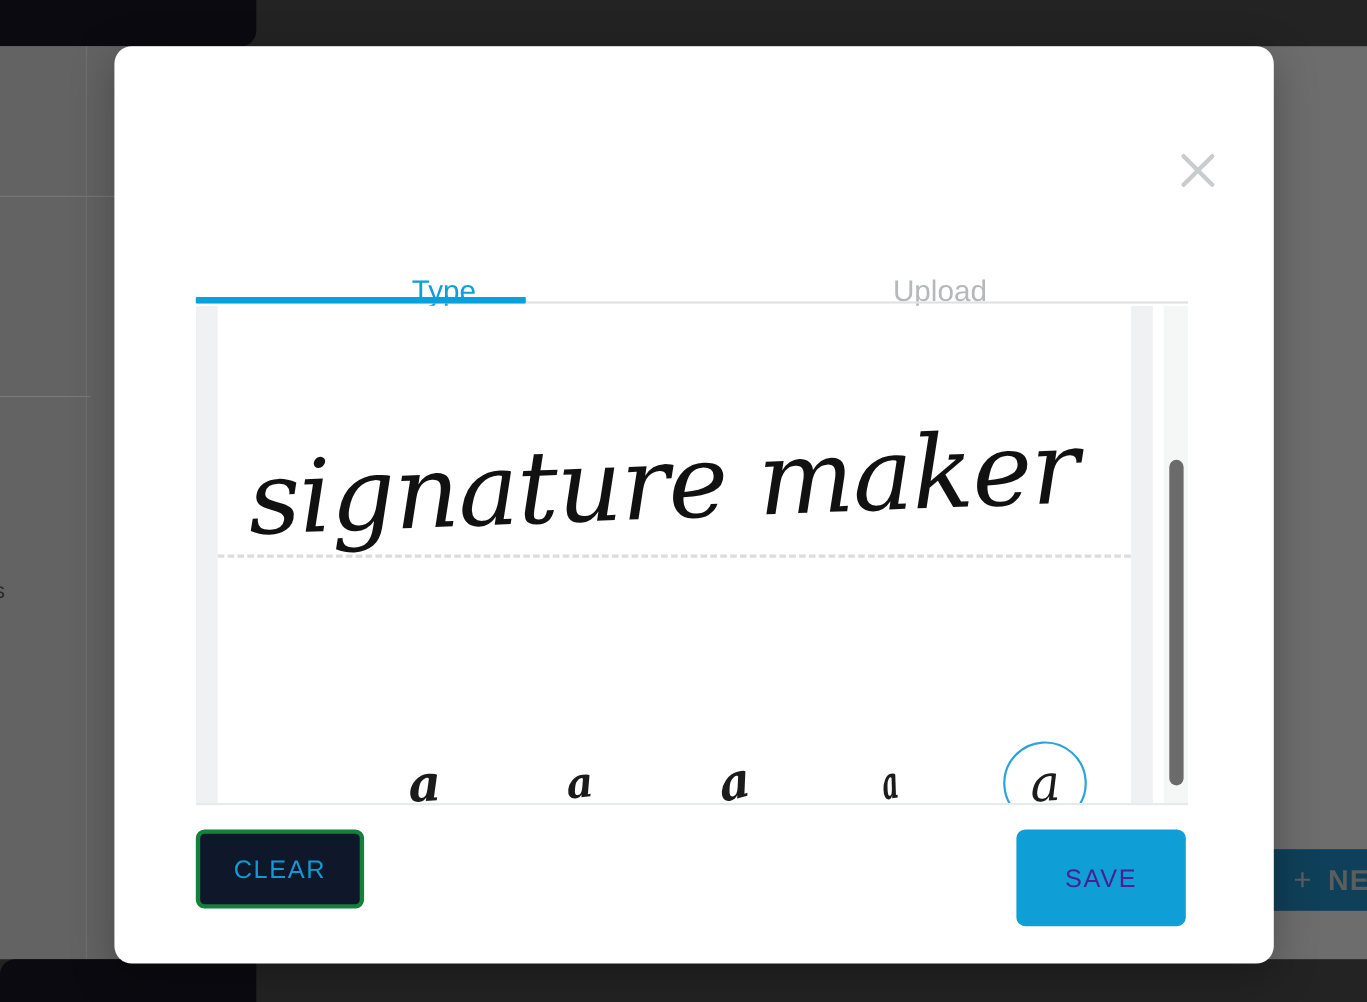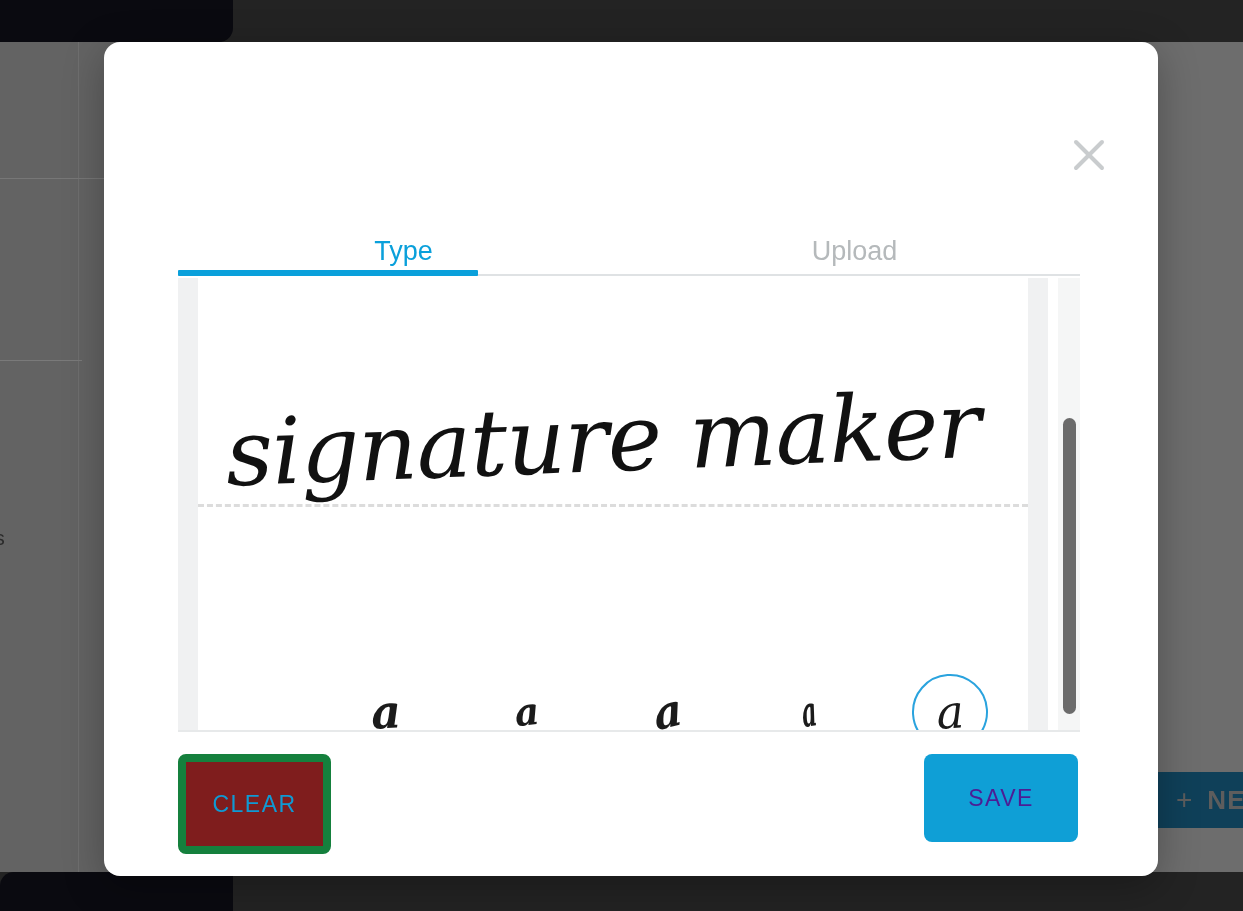--- a/index.html
+++ b/index.html
@@ -155,21 +155,21 @@
     color: #0b0b0b;
     letter-spacing: -0.5px;
     line-height: 1.2;
     font-family: "Liberation Sans", sans-serif;
   }
 
   
   .tabs {
     position: absolute;
     left: 74px;
-    top: 186px;
+    top: 200px;
     width: 902px;
     height: 46px;
     display: flex;
   }
   .tab {
     flex: 1;
     display: flex;
     align-items: center;
     justify-content: center;
     font-size: 27px;
@@ -306,24 +306,24 @@
     height: 2px;
     background: #e7e9ea;
   }
 
   
   .btn-clear {
     position: absolute;
     left: 74px;
     top: 712px;
     width: 153px;
-    height: 100px;
-    border: 8px solid #15803d;
+    height: 72px;
+    border: 4px solid #15803d;
     border-radius: 8px;
-    background: #7f1d1d;
+    background: #0f172a;
     color: #0f9ad4;
     font-size: 23px;
     letter-spacing: 1.5px;
     display: flex;
     align-items: center;
     justify-content: center;
     cursor: pointer;
     font-family: "Liberation Sans", sans-serif;
   }
   .btn-save {

